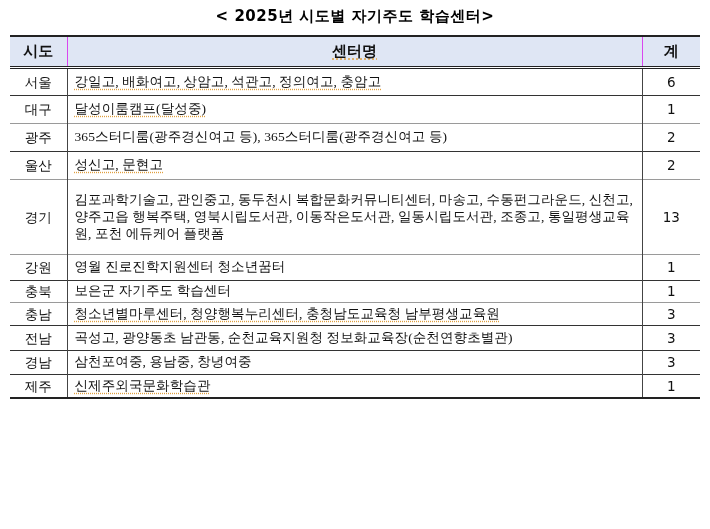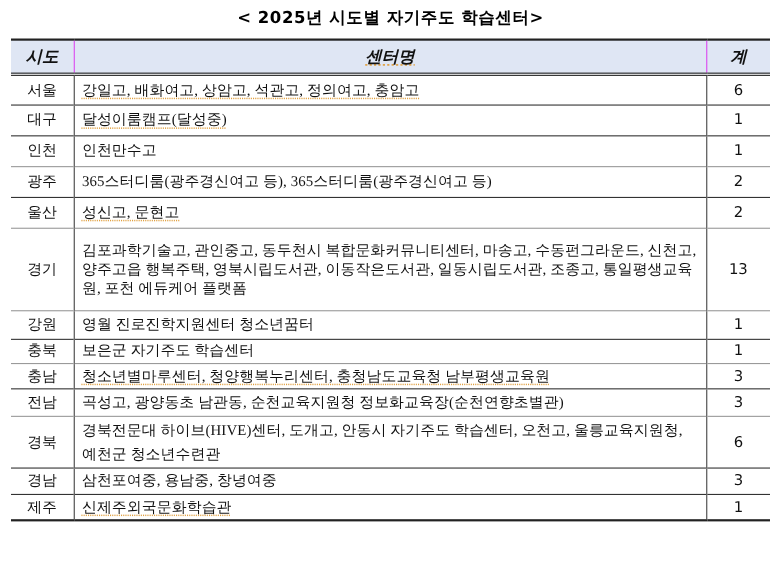--- a/index.html
+++ b/index.html
@@ -42,21 +42,20 @@
       background: #dfe6f4;
       height: 31px;
     }
     thead th {
       font-weight: bold;
       font-size: 15px;
       text-align: center;
       border-top: 2.5px solid #222;
       border-bottom: 3px double #222;
       padding: 0;
-      font-style: italic;
     }
     thead th + th { border-left: 1px solid #d946ef; }
     tbody td {
       padding: 0 6px;
       border-top: 1px solid #333;
       vertical-align: middle;
       line-height: 18px;
     }
     tbody tr.gray-top td { border-top-color: #9a9a9a; }
     tbody td.region {
@@ -103,25 +102,20 @@
     <tr style="height:28px">
       <td class="region">서울</td>
       <td class="names"><span class="wavy">강일고, 배화여고, 상암고, 석관고, 정의여고, 충암고</span></td>
       <td class="count">6</td>
     </tr>
     <tr style="height:28px">
       <td class="region">대구</td>
       <td class="names"><span class="wavy">달성이룸캠프(달성중)</span></td>
       <td class="count">1</td>
     </tr>
-    <tr style="height:28px">
-      <td class="region">인천</td>
-      <td class="names">인천만수고</td>
-      <td class="count">1</td>
-    </tr>
     <tr class="gray-top" style="height:28px">
       <td class="region">광주</td>
       <td class="names">365스터디룸(광주경신여고 등), 365스터디룸(광주경신여고 등)</td>
       <td class="count">2</td>
     </tr>
     <tr style="height:28px">
       <td class="region">울산</td>
       <td class="names"><span class="wavy">성신고, 문현고</span></td>
       <td class="count">2</td>
     </tr>
@@ -143,25 +137,20 @@
     <tr class="gray-top" style="height:23px">
       <td class="region">충남</td>
       <td class="names"><span class="wavy">청소년별마루센터, 청양행복누리센터, 충청남도교육청 남부평생교육원</span></td>
       <td class="count">3</td>
     </tr>
     <tr style="height:25px">
       <td class="region">전남</td>
       <td class="names">곡성고, 광양동초 남관동, 순천교육지원청 정보화교육장(순천연향초별관)</td>
       <td class="count">3</td>
     </tr>
-    <tr class="gray-top" style="height:47px">
-      <td class="region">경북</td>
-      <td class="names" style="line-height:22px">경북전문대 하이브(HIVE)센터, 도개고, 안동시 자기주도 학습센터, 오천고, 울릉교육지원청, 예천군 청소년수련관</td>
-      <td class="count">6</td>
-    </tr>
     <tr style="height:24px">
       <td class="region">경남</td>
       <td class="names">삼천포여중, 용남중, 창녕여중</td>
       <td class="count">3</td>
     </tr>
     <tr style="height:24px">
       <td class="region">제주</td>
       <td class="names"><span class="wavy">신제주외국문화학습관</span></td>
       <td class="count">1</td>
     </tr>

